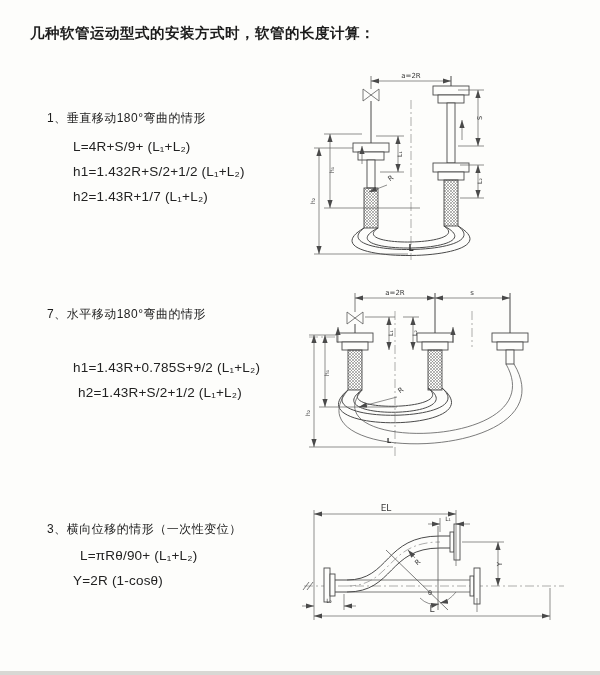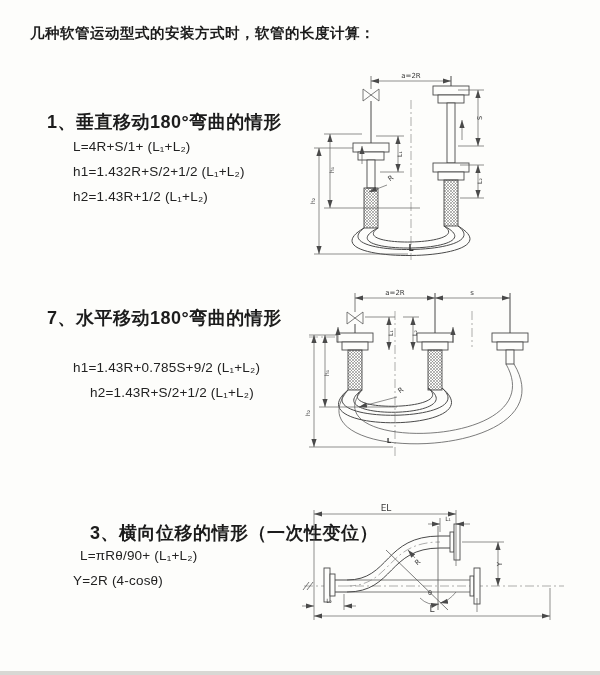--- a/index.html
+++ b/index.html
@@ -1,49 +1,49 @@
 <!DOCTYPE html>
 <html><head>
 <meta charset="utf-8">
 <style>
   html,body{margin:0;padding:0;background:#e9e9e7;}
   .page{position:relative;width:600px;height:675px;background:#fdfdfb;overflow:hidden;
         font-family:"Liberation Sans","DejaVu Sans",sans-serif;color:#1c1c1c;}
   .page::after{content:"";position:absolute;left:0;right:0;bottom:0;height:4px;background:#d8d8d4;}
   .title{position:absolute;left:30px;top:24px;font-size:14.5px;font-weight:600;letter-spacing:0.5px;}
-  .shead{position:absolute;font-size:18px;font-weight:700;letter-spacing:0.5px;text-align:center;}
+  .shead{position:absolute;font-size:12px;font-weight:400;letter-spacing:0.5px;text-align:center;}
   .formula{position:absolute;font-size:13.5px;font-family:"Liberation Sans","DejaVu Sans",sans-serif;
            color:#222;letter-spacing:0.2px;white-space:pre;}
   svg{position:absolute;}
   .geo{stroke:#4a4a4a;stroke-width:1;fill:none;}
   .geothin{stroke:#5a5a5a;stroke-width:0.8;fill:none;}
   .fill{fill:#fdfdfb;stroke:#4a4a4a;stroke-width:0.9;}
   .dim{stroke:#5f5f5f;stroke-width:0.7;fill:none;}
   .cl{stroke:#8a8a8a;stroke-width:0.7;fill:none;stroke-dasharray:9 3 2 3;}
   .dl{font-family:"DejaVu Sans","Liberation Sans",sans-serif;fill:#3a3a3a;}
 </style>
 </head>
 <body>
 
 <div class="page">
 
   <div class="title">几种软管运动型式的安装方式时，软管的长度计算：</div>
 
   <div class="shead" style="left:47px;top:110px;">1、垂直移动180°弯曲的情形</div>
-  <div class="formula" style="left:73px;top:139px;">L=4R+S/1+ (L₁+L₂)</div>
+  <div class="formula" style="left:73px;top:139px;">L=4R+S/9+ (L₁+L₂)</div>
   <div class="formula" style="left:73px;top:164px;">h1=1.432R+S/2+1/2 (L₁+L₂)</div>
-  <div class="formula" style="left:73px;top:189px;">h2=1.43R+1/2 (L₁+L₂)</div>
+  <div class="formula" style="left:73px;top:189px;">h2=1.43R+1/7 (L₁+L₂)</div>
 
   <div class="shead" style="left:47px;top:306px;">7、水平移动180°弯曲的情形</div>
   <div class="formula" style="left:73px;top:360px;">h1=1.43R+0.785S+9/2 (L₁+L₂)</div>
-  <div class="formula" style="left:90px;top:385px;">h2=1.43R+S/2+1/2 (L₁+L₂)</div>
-
-  <div class="shead" style="left:47px;top:521px;margin-left:43px;">3、横向位移的情形（一次性变位）</div>
+  <div class="formula" style="left:78px;top:385px;">h2=1.43R+S/2+1/2 (L₁+L₂)</div>
+
+  <div class="shead" style="left:47px;top:521px;">3、横向位移的情形（一次性变位）</div>
   <div class="formula" style="left:80px;top:548px;">L=πRθ/90+ (L₁+L₂)</div>
-  <div class="formula" style="left:73px;top:573px;">Y=2R (4-cosθ)</div>
+  <div class="formula" style="left:73px;top:573px;">Y=2R (1-cosθ)</div>
 
   <svg style="left:310px;top:68px;" width="270" height="195" viewBox="0 0 270 195">
     <defs>
       <pattern id="hb1" width="3" height="3" patternUnits="userSpaceOnUse">
         <path d="M0,3 L3,0 M0,0 L3,3" stroke="#6b6b6b" stroke-width="0.5"></path>
       </pattern>
       <marker id="ae1" markerWidth="10" markerHeight="8" refX="8" refY="3" orient="auto" markerUnits="userSpaceOnUse">
         <path d="M0,0.4 L8,3 L0,5.6 Z" fill="#4a4a4a"></path>
         </marker>
       <marker id="as1" markerWidth="10" markerHeight="8" refX="0" refY="3" orient="auto" markerUnits="userSpaceOnUse">

